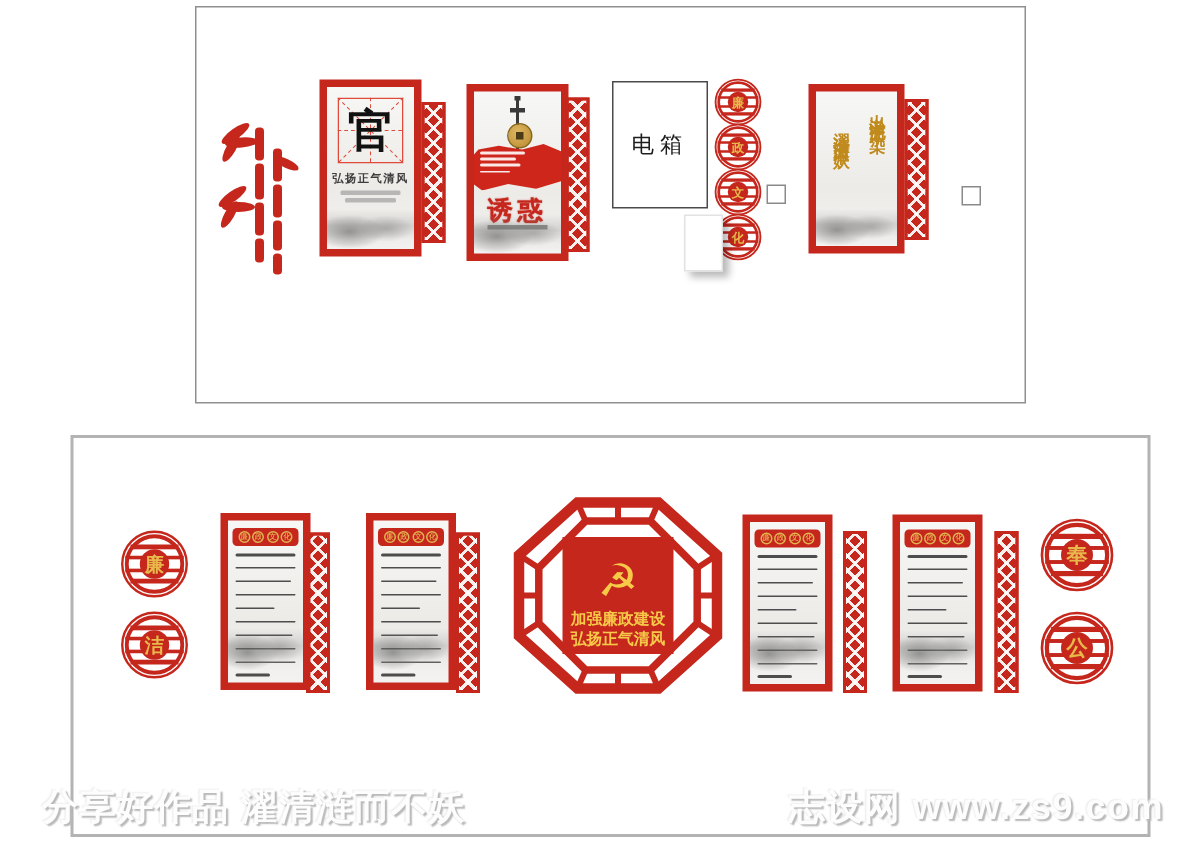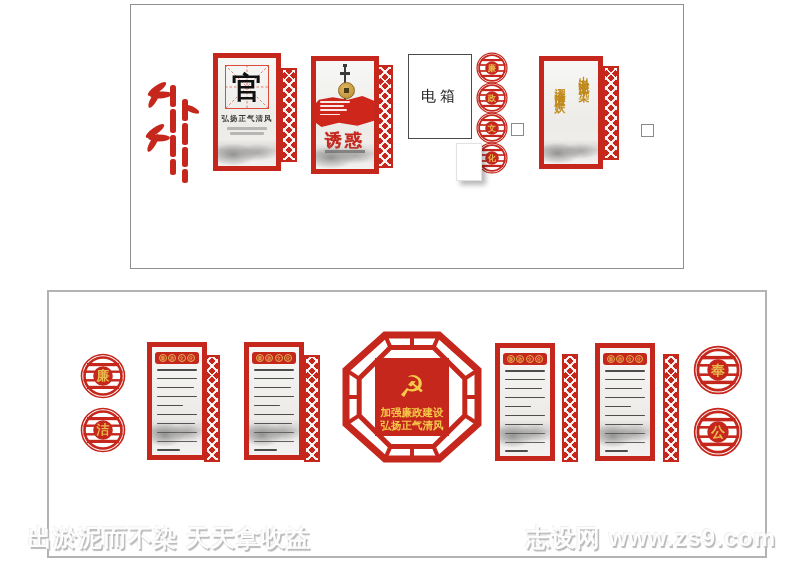--- a/index.html
+++ b/index.html
@@ -341,15 +341,15 @@
         <circle r="18.5" fill="none" stroke="#c5271d" stroke-width="2.6"></circle>
       <rect x="-16" y="-13" width="32" height="3.2" fill="#c5271d"></rect>
         <rect x="-16" y="9.8" width="32" height="3.2" fill="#c5271d"></rect>
       <rect x="-19.5" y="-5.5" width="39" height="2.4" fill="#c5271d"></rect>
         <rect x="-19.5" y="3.1" width="39" height="2.4" fill="#c5271d"></rect>
       <circle r="9.8" fill="#c5271d"></circle>
       <text y="4.4" text-anchor="middle" font-size="13" font-weight="bold" fill="#e8b84b">公</text>
     </svg>
   </section>
 
-  <div class="wm" style="left:28px">出淤泥而不染 天天拿收益</div>
+  <div class="wm" style="left:28px">分享好作品 濯清涟而不妖</div>
   <div class="wm" style="right:24px">志设网 www.zs9.com</div>
 </div>
 
 </body></html>

